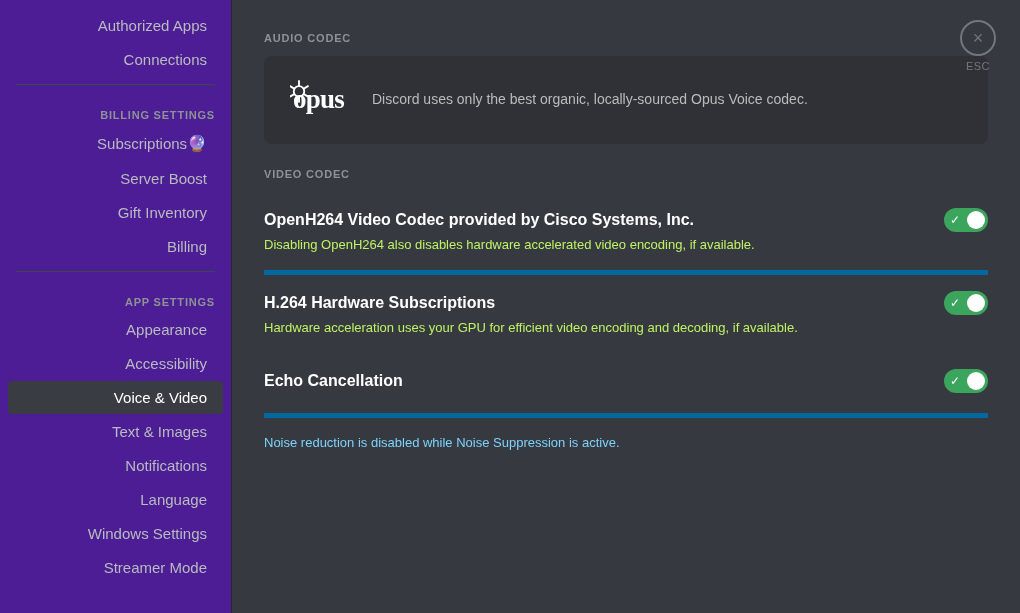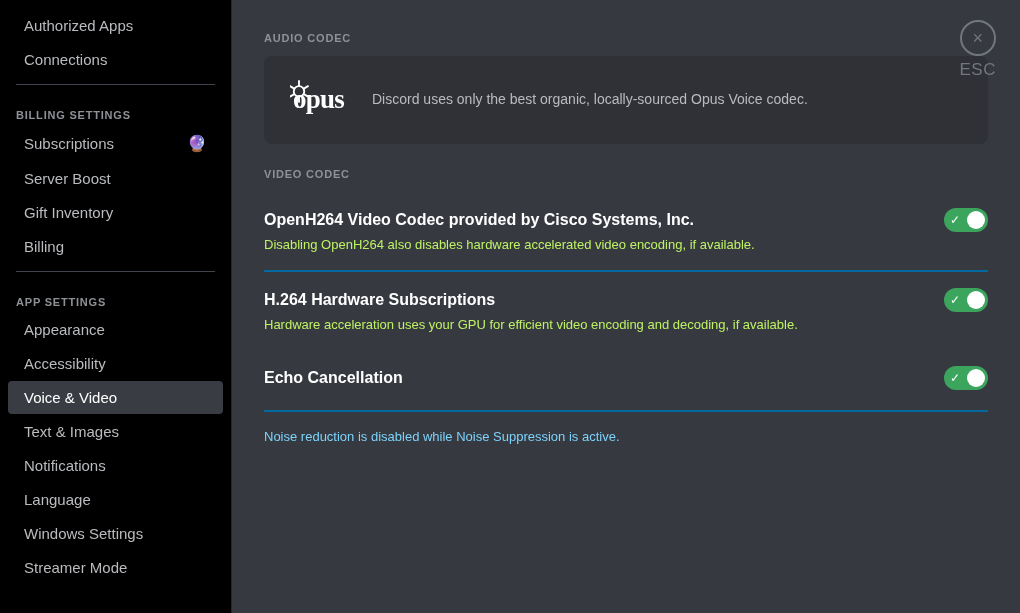--- a/index.html
+++ b/index.html
@@ -9,25 +9,26 @@
       color: #dcddde;
       display: flex;
       height: 613px;
       width: 1020px;
       overflow: hidden;
     }
 
     
     .sidebar {
       width: 232px;
-      background: #000000;
+      background: #4c1d95;
       padding: 8px 0 8px 0;
       overflow-y: auto;
       flex-shrink: 0;
       border-right: 1px solid #26282c;
+      text-align: right;
     }
     .sidebar::-webkit-scrollbar { width: 4px; }
     .sidebar::-webkit-scrollbar-track { background: transparent; }
     .sidebar::-webkit-scrollbar-thumb { background: #202225; border-radius: 2px; }
 
     .sidebar-section-label {
       font-size: 11px;
       font-weight: 700;
       color: #8e9297;
       text-transform: uppercase;
@@ -90,21 +91,21 @@
       border-radius: 50%;
       border: 2px solid #72767d;
       display: flex;
       align-items: center;
       justify-content: center;
       color: #72767d;
       font-size: 18px;
       font-weight: 300;
     }
     .esc-label {
-      font-size: 17px;
+      font-size: 11px;
       color: #72767d;
       margin-top: 4px;
       letter-spacing: 0.5px;
     }
 
     
     .section-header {
       font-size: 11px;
       font-weight: 700;
       color: #8e9297;
@@ -138,21 +139,21 @@
     }
     .opus-text {
       font-size: 14px;
       color: #b9bbbe;
       line-height: 1.4;
     }
 
     
     .setting-row {
       padding: 16px 0;
-      border-bottom: 2px solid #0369a1;
+      border-bottom: 5px solid #0369a1;
     }
     .setting-row:last-child {
       border-bottom: none;
     }
     .setting-row-top {
       display: flex;
       align-items: center;
       justify-content: space-between;
       margin-bottom: 4px;
     }

